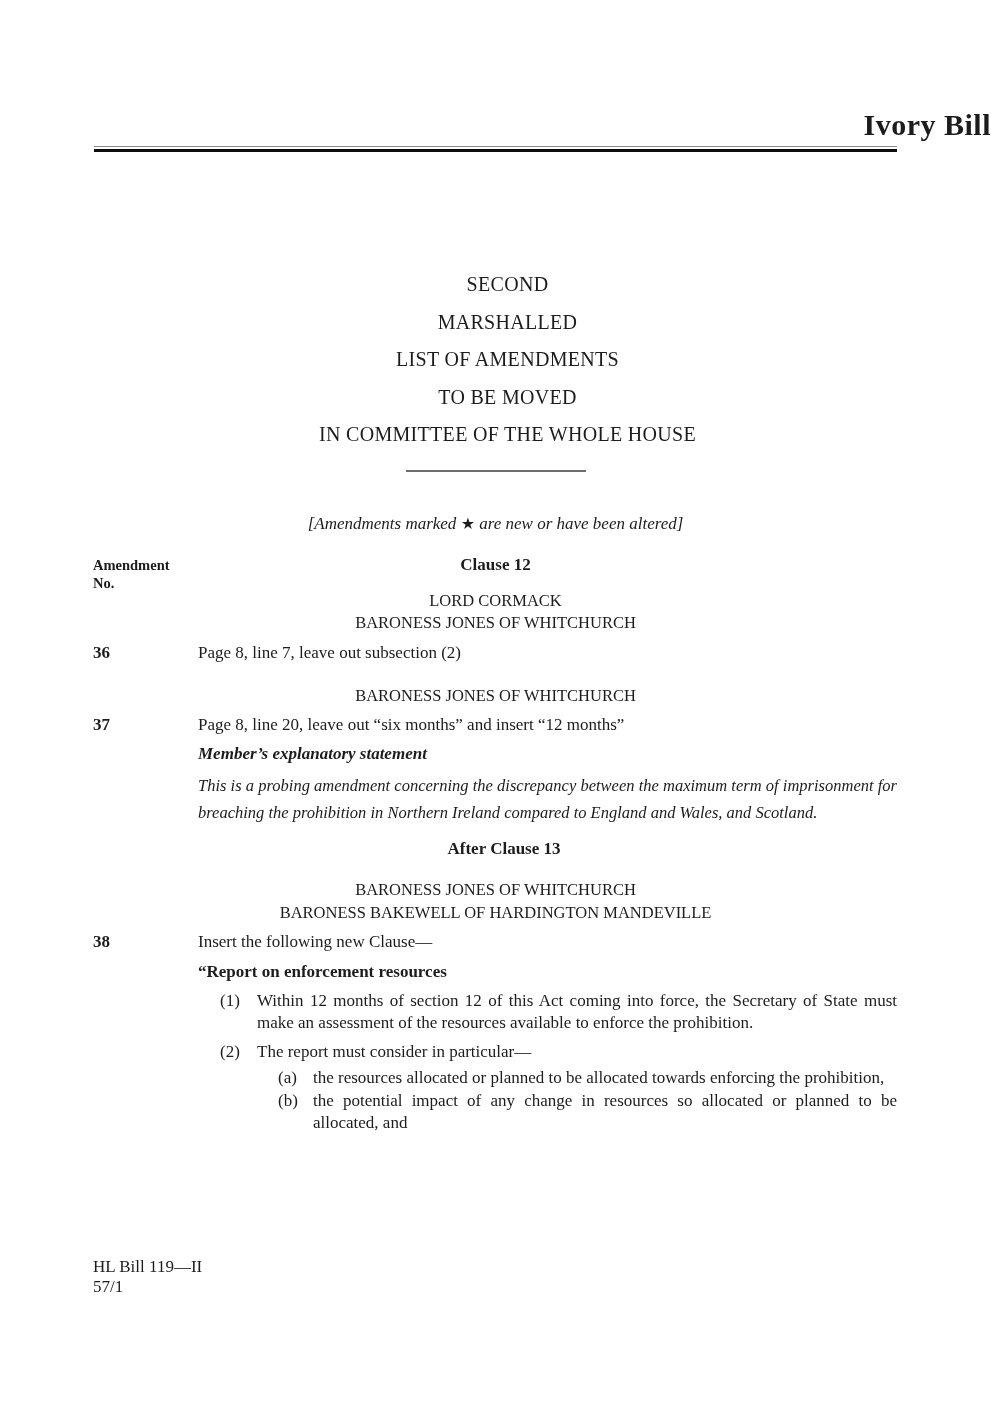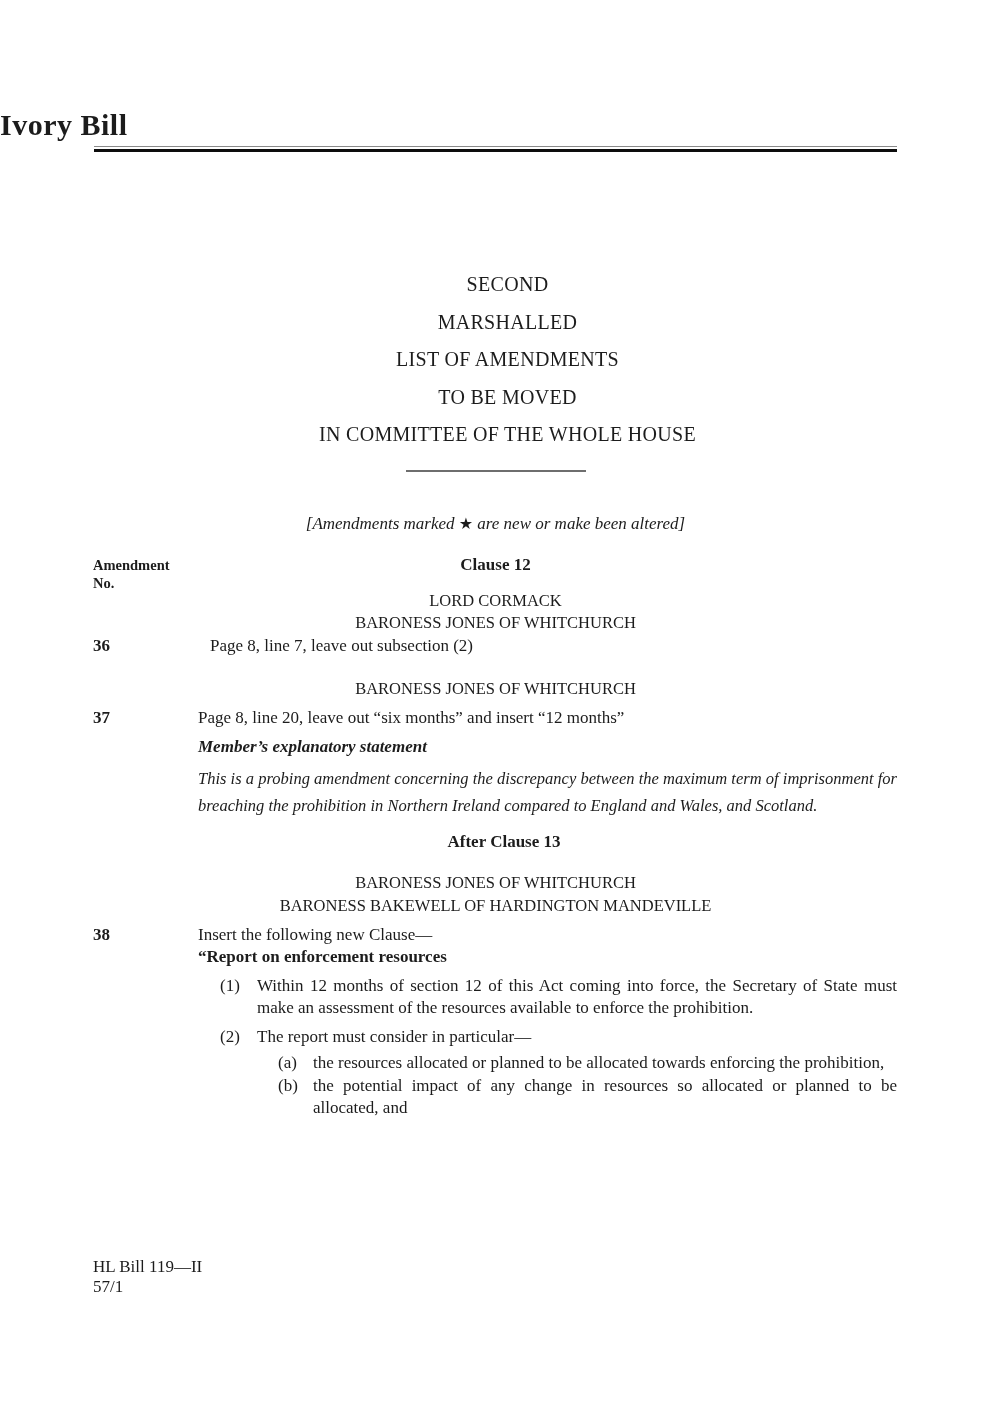--- a/index.html
+++ b/index.html
@@ -9,21 +9,21 @@
     height: 1401px;
     margin: 0 auto;
     background: #ffffff;
     overflow: hidden;
     font-family: "Liberation Serif", "DejaVu Serif", serif;
     color: #1c1c1c;
   }
   
   .title {
     padding-top: 110px;
-    text-align: left;
+    text-align: right;
     font-size: 30px;
     line-height: 30px;
     font-weight: bold;
     letter-spacing: 0.5px;
   }
   .double-rule { margin: 6px 94px 0 94px; }
   .double-rule .thin { border-top: 1.5px solid #8a8a8a; }
   .double-rule .thick { height: 3px; background: #0d0d0d; margin-top: 2px; }
 
   
@@ -124,37 +124,37 @@
     <div class="mt">SECOND</div>
     <div class="mt">MARSHALLED</div>
     <div class="mt">LIST OF AMENDMENTS</div>
     <div class="mt">TO BE MOVED</div>
     <div class="mt">IN COMMITTEE OF THE WHOLE HOUSE</div>
   </div>
 
   <div class="short-rule"></div>
 
   <div class="notice">
-    <span class="it">[Amendments marked </span><span class="star">★</span><span class="it"> are new or make been altered]</span>
+    <span class="it">[Amendments marked </span><span class="star">★</span><span class="it"> are new or have been altered]</span>
   </div>
 
   <div class="section-band" style="margin-top: 21px;">
     <div class="amend-label">
       <div>Amendment</div>
       <div>No.</div>
     </div>
     <div class="section-heading">Clause 12</div>
   </div>
 
   <div class="sponsors" style="margin-top: 15px;">
     <div>LORD CORMACK</div>
     <div>BARONESS JONES OF WHITCHURCH</div>
   </div>
 
-  <div class="amrow" style=" gap: 12px;">
+  <div class="amrow" style="margin-top: 7px;">
     <div class="no">36</div>
     <div class="bd">Page 8, line 7, leave out subsection (2)</div>
   </div>
 
   <div class="sponsors" style="margin-top: 21px;">
     <div>BARONESS JONES OF WHITCHURCH</div>
   </div>
 
   <div class="amrow" style="margin-top: 7px;">
     <div class="no">37</div>
@@ -170,21 +170,21 @@
   <div class="sponsors" style="margin-top: 20px;">
     <div>BARONESS JONES OF WHITCHURCH</div>
     <div>BARONESS BAKEWELL OF HARDINGTON MANDEVILLE</div>
   </div>
 
   <div class="amrow" style="margin-top: 7px;">
     <div class="no">38</div>
     <div class="bd">Insert the following new Clause—</div>
   </div>
 
-  <div class="indent-block bold" style="">“Report on enforcement resources</div>
+  <div class="indent-block bold" style="margin-top: 8px;">“Report on enforcement resources</div>
 
   <div class="sub" style="margin-top: 7px;">
     <div class="n">(1)</div>
     <div class="t">Within 12 months of section 12 of this Act coming into force, the Secretary of State must make an assessment of the resources available to enforce the prohibition.</div>
   </div>
 
   <div class="sub" style="margin-top: 7px;">
     <div class="n">(2)</div>
     <div class="t">The report must consider in particular—</div>
   </div>

